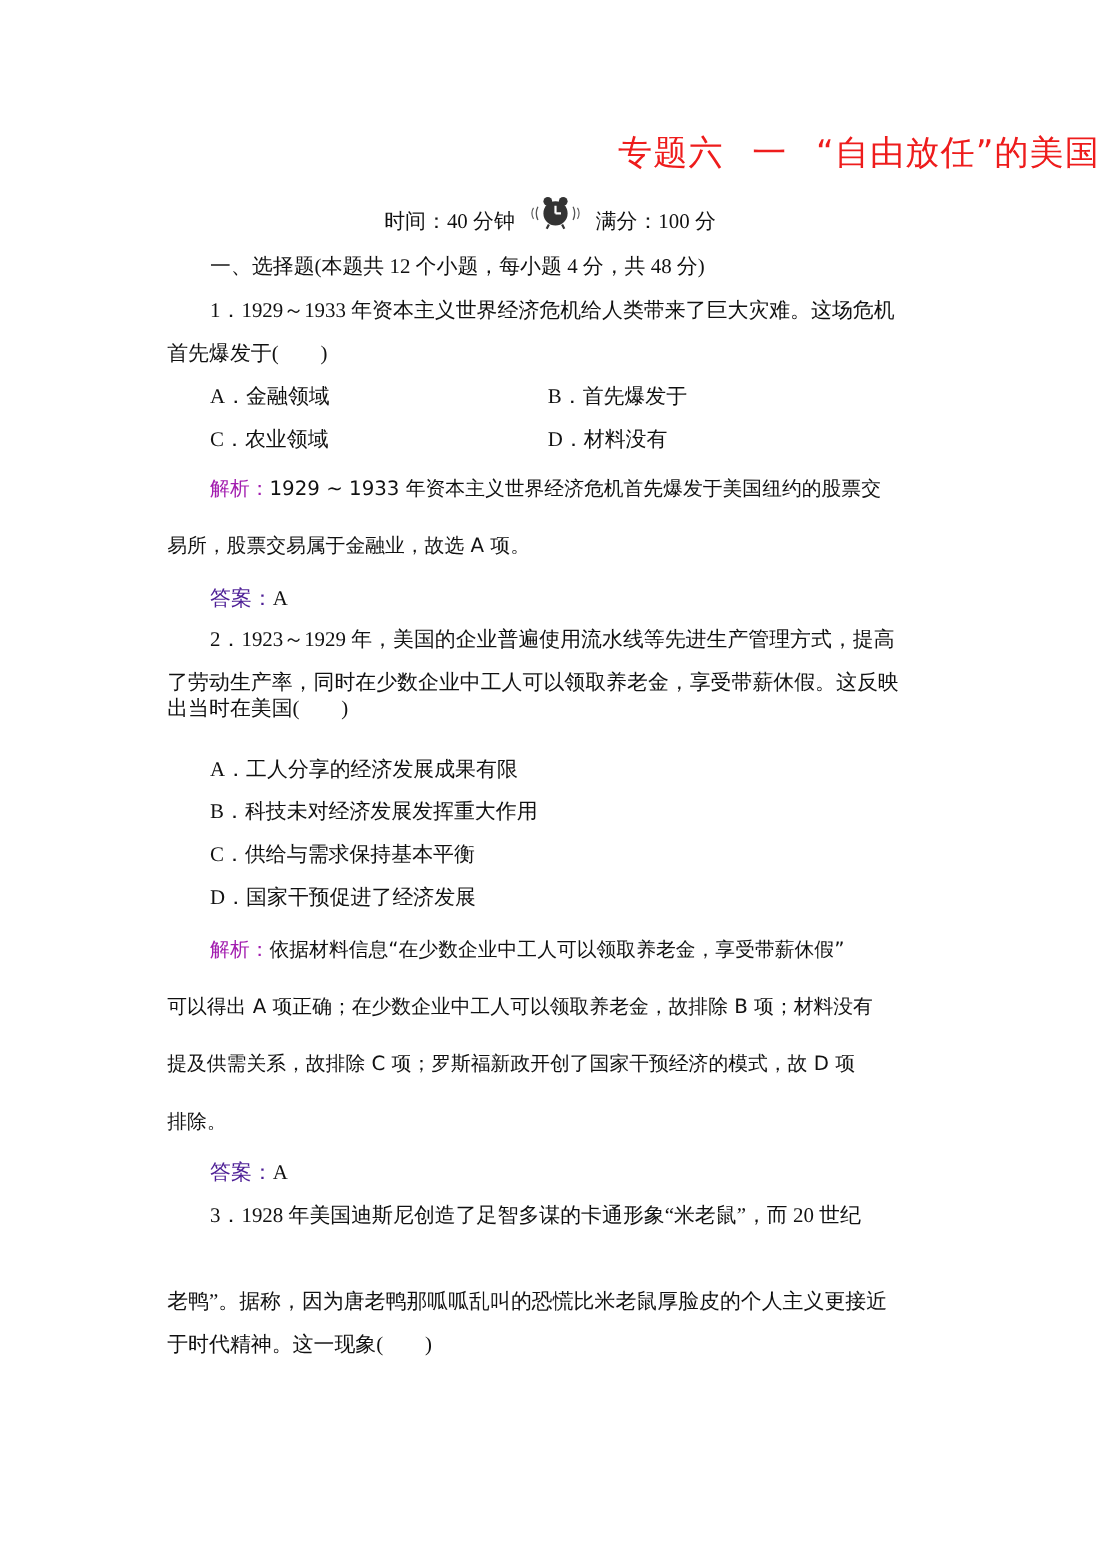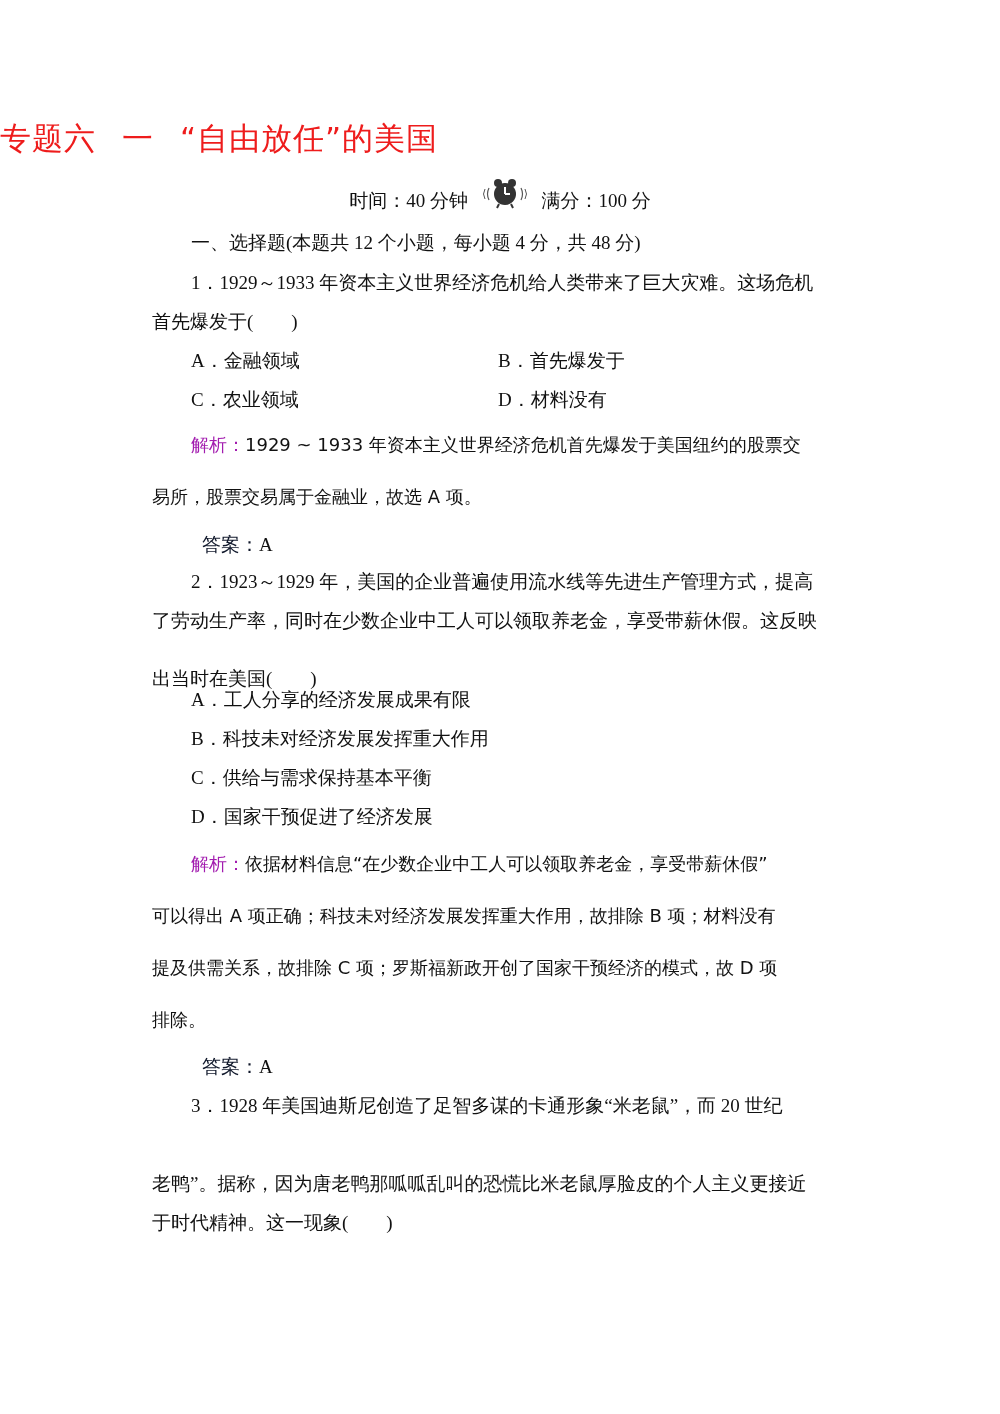--- a/index.html
+++ b/index.html
@@ -1,28 +1,28 @@
 <!DOCTYPE html>
 <html><head>
   <meta charset="utf-8">
   <style>
     html, body { margin: 0; padding: 0; background: #ffffff; }
     body { width: 1000px; height: 1414px; position: relative; overflow: hidden;
            font-family: "Liberation Serif", "DejaVu Serif", serif; color: #111; }
     .page { position: absolute; left: 0; top: 0; width: 1000px; height: 1414px; }
-    .title { position: absolute; top: 118px; left: 0; width: 1000px; text-align: left;
+    .title { position: absolute; top: 118px; left: 0; width: 1000px; text-align: right;
              font-family: "DejaVu Sans", sans-serif; font-size: 31px; color: #ee1c1c; letter-spacing: 1px; }
     .title .gap { display: inline-block; width: 26px; }
     .meta { position: absolute; top: 188px; left: 0; width: 1000px; text-align: center; font-size: 19px; }
     .meta .clock { display: inline-block; vertical-align: middle; margin: -14px 8px 0 8px; }
     .line { position: absolute; left: 152px; font-size: 19px; white-space: nowrap; line-height: 26px; }
     .ind { left: 191px; }
     .sans { font-family: "DejaVu Sans", sans-serif; font-size: 18px; }
     .blue { color: #a21caf; font-family: "DejaVu Sans", sans-serif; }
-    .red { color: #0f172a; font-family: "DejaVu Sans", sans-serif; margin-left: 11px; }
+    .red { color: #4c1d95; font-family: "DejaVu Sans", sans-serif; }
     .opt-b { left: 498px; }
   </style>
 </head>
 <body>
 
 <div class="page">
   <div class="title">
     <span>专题六</span><span class="gap"></span><span>一</span><span class="gap"></span><span>“自由放任”的美国</span>
   </div>
 
@@ -57,29 +57,29 @@
   <div class="line ind sans" style="top:432px">
     <span class="blue">解析：</span><span>1929 ~ 1933  年资本主义世界经济危机首先爆发于美国纽约的股票交</span>
   </div>
   <div class="line sans" style="top:484px">易所，股票交易属于金融业，故选 A 项。</div>
   <div class="line ind" style="top:531px">
     <span class="red">答案：</span><span>A</span>
   </div>
 
   <div class="line ind" style="top:569px">2．1923～1929 年，美国的企业普遍使用流水线等先进生产管理方式，提高</div>
   <div class="line" style="top:608px">了劳动生产率，同时在少数企业中工人可以领取养老金，享受带薪休假。这反映</div>
-  <div class="line" style="top:666px">出当时在美国(　　)</div>
+  <div class="line" style="top:632px">出当时在美国(　　)</div>
   <div class="line ind" style="top:687px">A．工人分享的经济发展成果有限</div>
   <div class="line ind" style="top:726px">B．科技未对经济发展发挥重大作用</div>
   <div class="line ind" style="top:765px">C．供给与需求保持基本平衡</div>
   <div class="line ind" style="top:804px">D．国家干预促进了经济发展</div>
   <div class="line ind sans" style="top:851px">
     <span class="blue">解析：</span><span>依据材料信息“在少数企业中工人可以领取养老金，享受带薪休假”</span>
   </div>
-  <div class="line sans" style="top:903px">可以得出 A 项正确；科技未对经济发展发挥重大作用，故排除 B 项；材料没有</div>
+  <div class="line sans" style="top:903px">可以得出 A 项正确；在少数企业中工人可以领取养老金，故排除 B 项；材料没有</div>
   <div class="line sans" style="top:955px">提及供需关系，故排除 C 项；罗斯福新政开创了国家干预经济的模式，故 D 项</div>
   <div class="line sans" style="top:1007px">排除。</div>
   <div class="line ind" style="top:1053px">
     <span class="red">答案：</span><span>A</span>
   </div>
 
   <div class="line ind" style="top:1093px">3．1928 年美国迪斯尼创造了足智多谋的卡通形象“米老鼠”，而 20 世纪</div>
   <div class="line" style="top:1171px">老鸭”。据称，因为唐老鸭那呱呱乱叫的恐慌比米老鼠厚脸皮的个人主义更接近</div>
   <div class="line" style="top:1210px">于时代精神。这一现象(　　)</div>
 </div>

